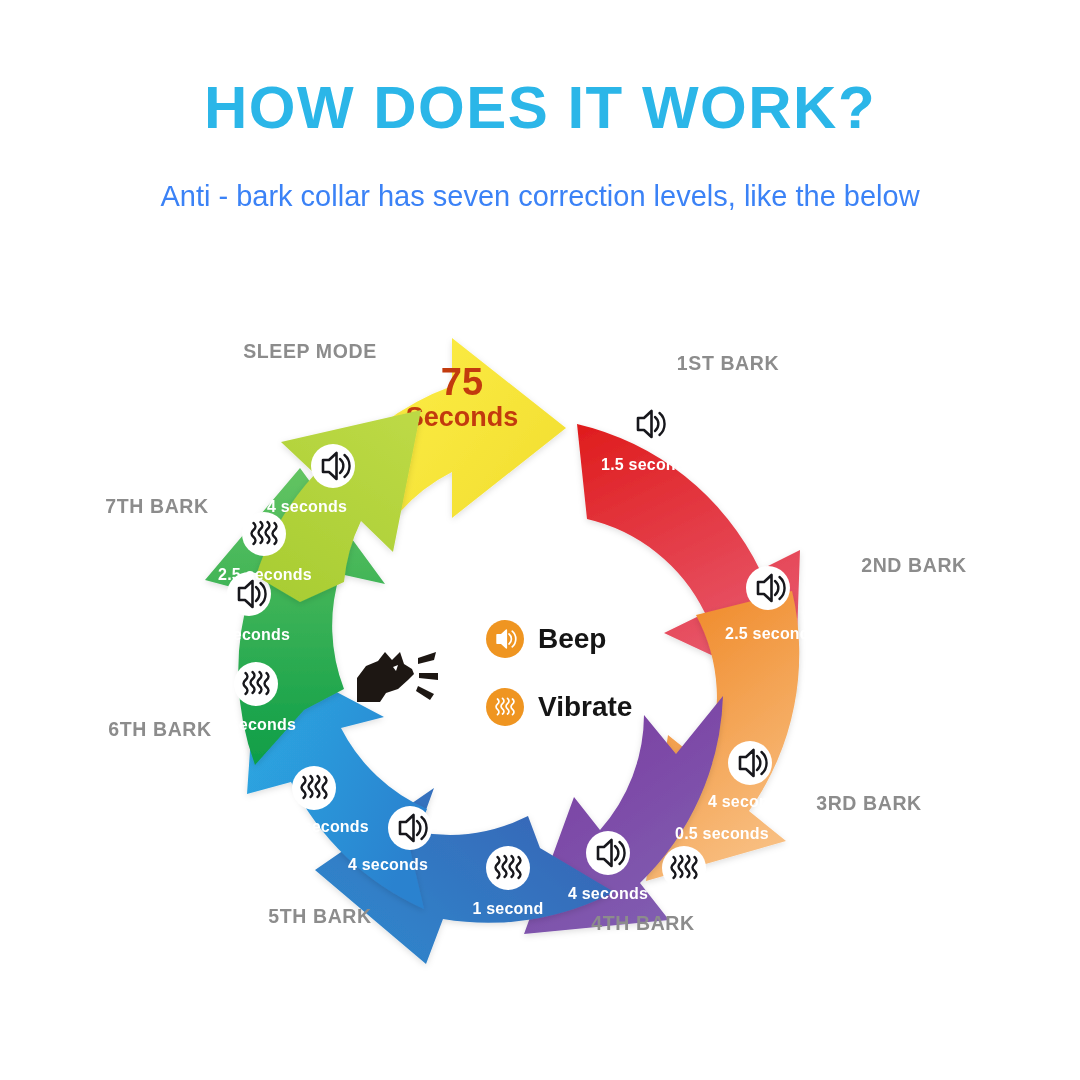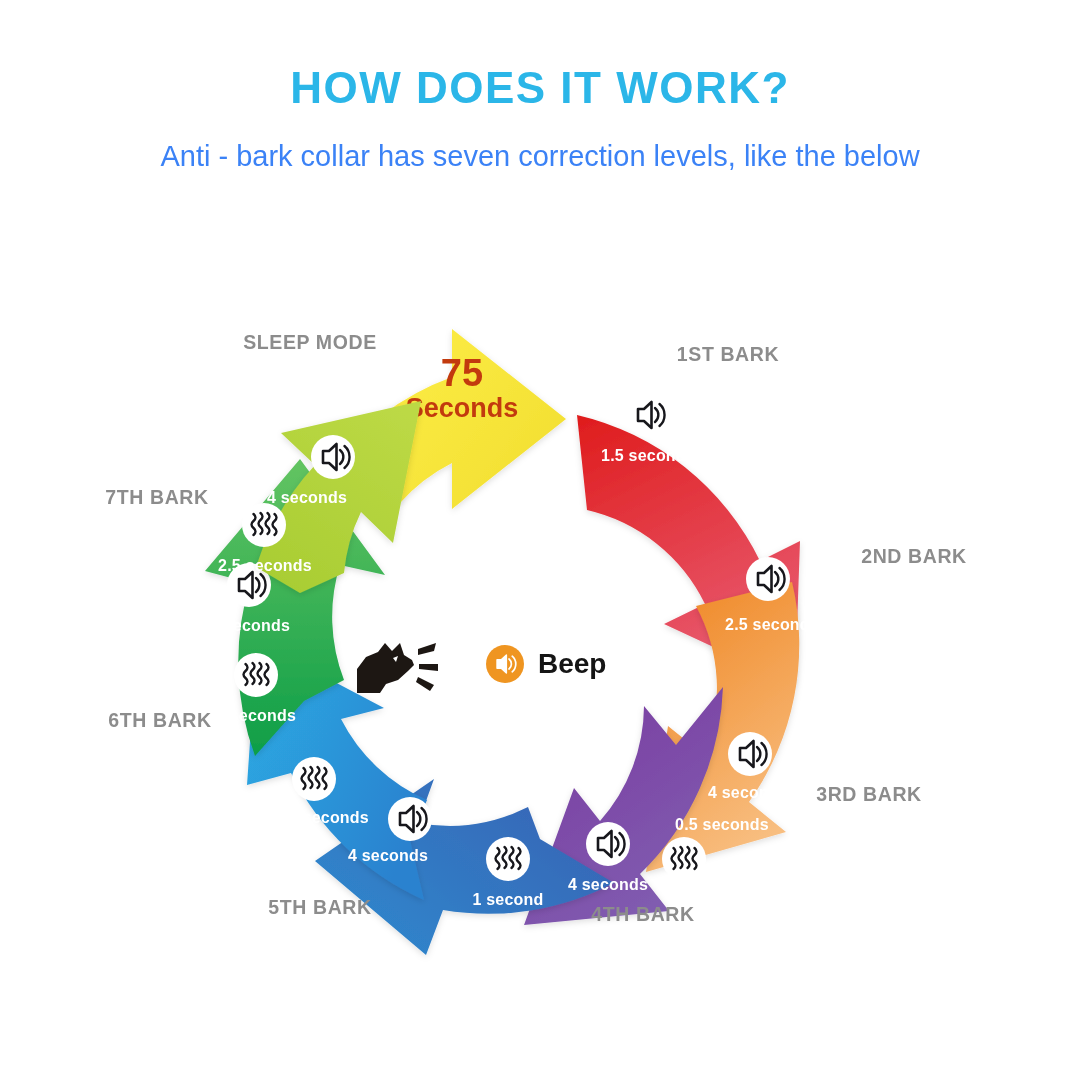--- a/index.html
+++ b/index.html
@@ -16,42 +16,42 @@
   }
 
   
   #header {
     position: absolute;
     top: 0; left: 0;
     width: 1080px;
     text-align: center;
   }
   #page-title {
-    margin: 4px;
+    margin: 16px;
     padding-top: 62px;
-    font-size: 44px;
+    font-size: 60px;
     font-weight: bold;
     letter-spacing: 1.5px;
     color: #2BB6E8;
     font-family: "Liberation Sans", sans-serif;
     line-height: 1.0;
   }
   #page-subtitle {
     margin: 0;
     padding-top: 26px;
     font-size: 29px;
     font-weight: normal;
     color: #3b82f6;
     font-family: "Liberation Sans", sans-serif;
   }
 
   
   #diagram-wrap {
     position: absolute;
-    top: 249px;
+    top: 258px;
     left: 0;
     width: 1080px;
     height: 790px;
   }
   #ring-svg {
     position: absolute;
     top: 0; left: 0;
     width: 1080px;
     height: 790px;
   }
@@ -375,15 +375,25 @@
       <div class="legend-row">
         <span class="legend-badge">
           <svg width="38" height="38" viewBox="0 0 38 38">
             <g transform="translate(18,19)">
                 <use href="#beep-glyph-white"></use>
               </g>
           </svg>
         </span>
         <span class="legend-text">Beep</span>
       </div>
+      <div class="legend-row">
+        <span class="legend-badge">
+          <svg width="38" height="38" viewBox="0 0 38 38">
+            <g transform="translate(19,19)">
+                <use href="#vib-glyph-white"></use>
+              </g>
+          </svg>
+        </span>
+        <span class="legend-text">Vibrate</span>
+      </div>
     </div>
   </div>
 </div>
 
 </body></html>

